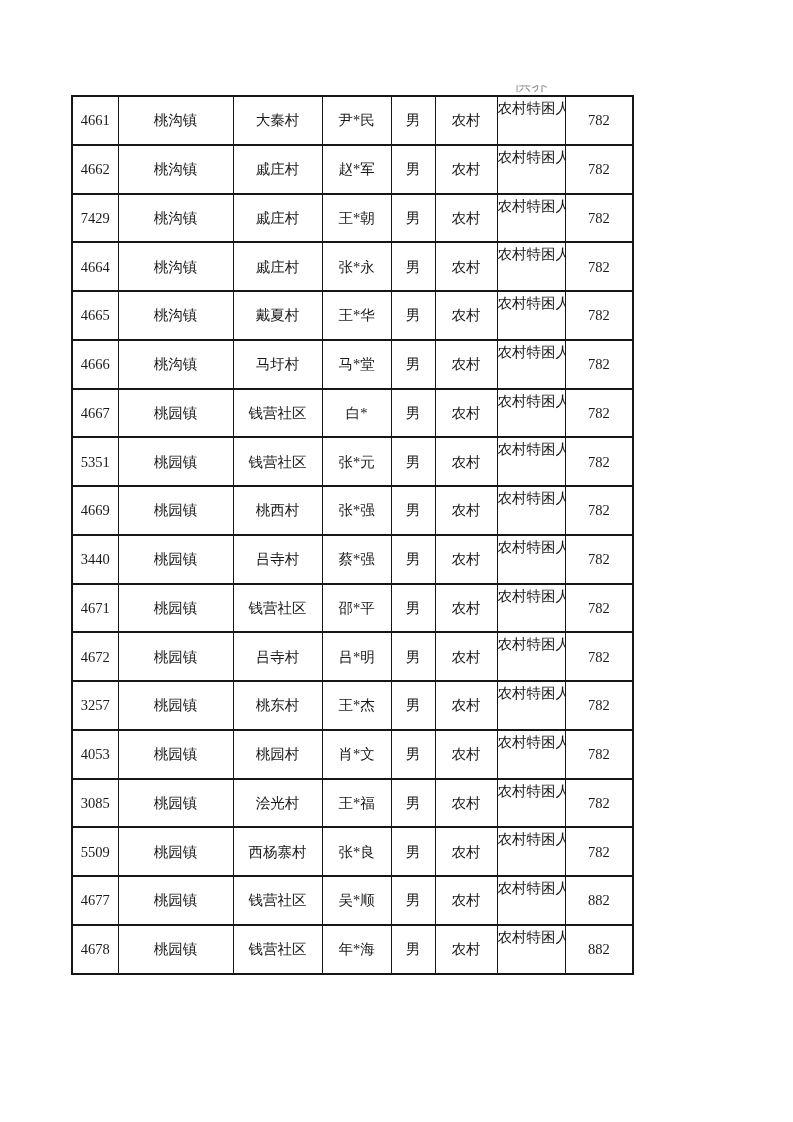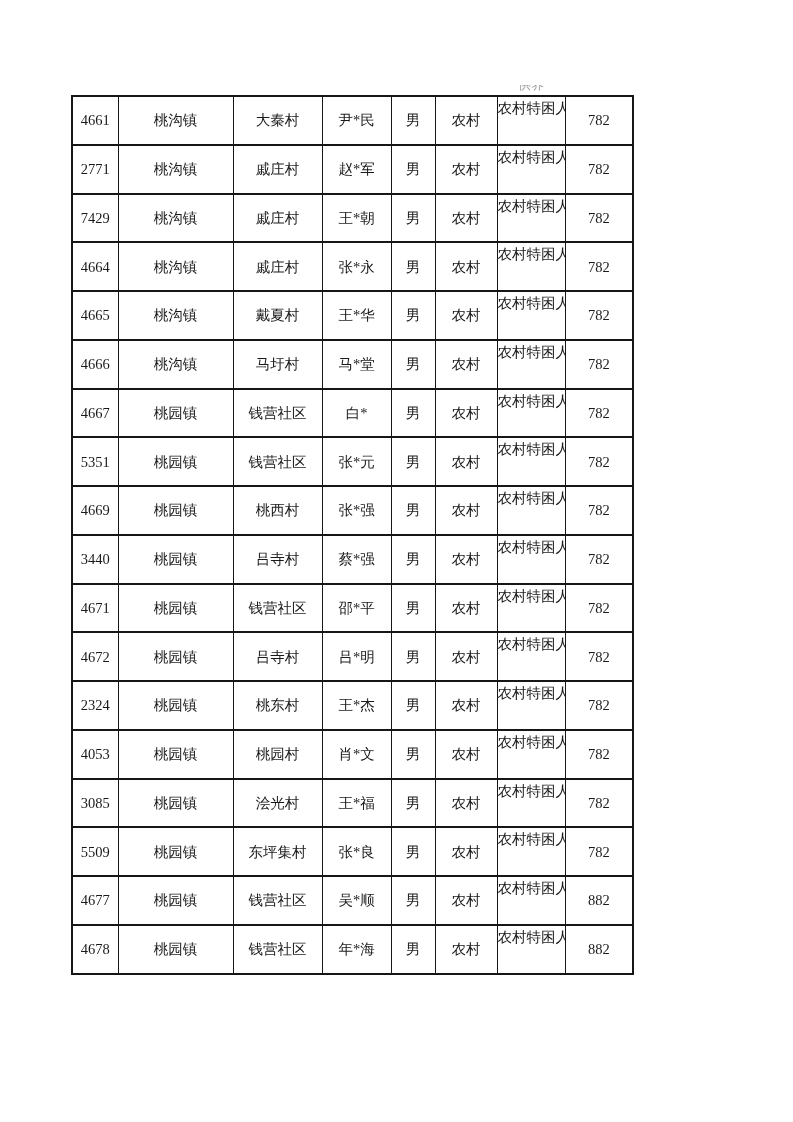--- a/index.html
+++ b/index.html
@@ -61,21 +61,21 @@
     left:497px;top:85px;
     width:68px;height:8px;
     overflow:hidden;
     color:var(--remnant-color);
     text-align:center;
     pointer-events:none;
   }
   .remnant span{
     display:block;
     margin-top:-8px;
-    font-size:13px;
+    font-size:17px;
     line-height:16px;
   }
 </style>
 </head>
 <body>
 
 <div class="sheet">
 
   <div class="remnant">
     <span>供养</span>
@@ -100,21 +100,21 @@
         <td>大秦村</td>
         <td>尹*民</td>
         <td>男</td>
         <td>农村</td>
         <td class="cat-cell">
           <div class="cat-text">农村特困人员分散供养</div>
         </td>
         <td>782</td>
       </tr>
         <tr>
-        <td>2771</td>
+        <td>4662</td>
         <td>桃沟镇</td>
         <td>戚庄村</td>
         <td>赵*军</td>
         <td>男</td>
         <td>农村</td>
         <td class="cat-cell">
           <div class="cat-text">农村特困人员分散供养</div>
         </td>
         <td>782</td>
       </tr>
@@ -232,21 +232,21 @@
         <td>吕寺村</td>
         <td>吕*明</td>
         <td>男</td>
         <td>农村</td>
         <td class="cat-cell">
           <div class="cat-text">农村特困人员分散供养</div>
         </td>
         <td>782</td>
       </tr>
         <tr>
-        <td>2324</td>
+        <td>3257</td>
         <td>桃园镇</td>
         <td>桃东村</td>
         <td>王*杰</td>
         <td>男</td>
         <td>农村</td>
         <td class="cat-cell">
           <div class="cat-text">农村特困人员分散供养</div>
         </td>
         <td>782</td>
       </tr>
@@ -270,21 +270,21 @@
         <td>男</td>
         <td>农村</td>
         <td class="cat-cell">
           <div class="cat-text">农村特困人员分散供养</div>
         </td>
         <td>782</td>
       </tr>
         <tr>
         <td>5509</td>
         <td>桃园镇</td>
-        <td>东坪集村</td>
+        <td>西杨寨村</td>
         <td>张*良</td>
         <td>男</td>
         <td>农村</td>
         <td class="cat-cell">
           <div class="cat-text">农村特困人员分散供养</div>
         </td>
         <td>782</td>
       </tr>
         <tr>
         <td>4677</td>

